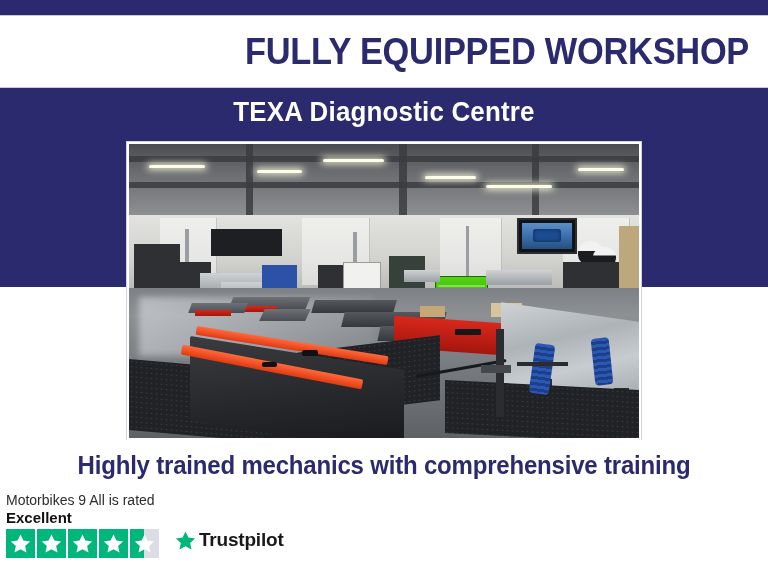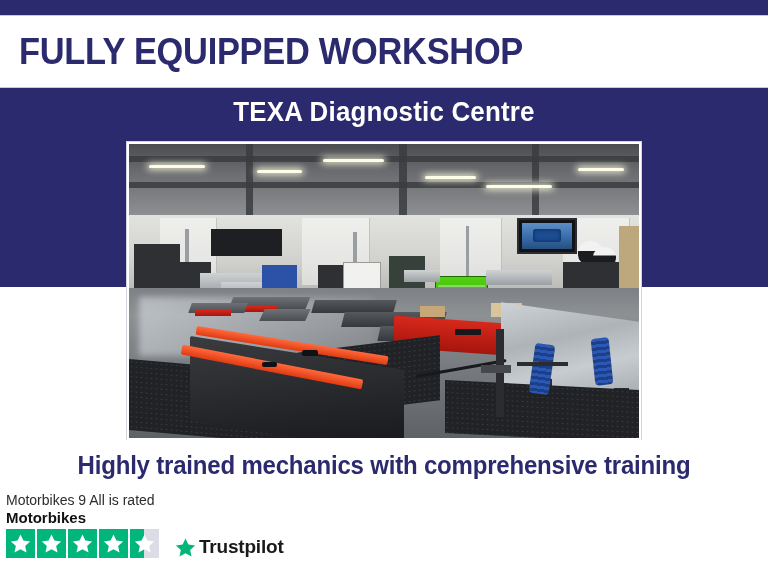--- a/index.html
+++ b/index.html
@@ -18,21 +18,21 @@
   
   .navy-top{
     position:absolute;left:0;top:0;width:768px;height:15px;
     background:#2b2a6e;
   }
 
   
   .headline-band{
     position:absolute;left:0;top:15px;width:768px;height:73px;
     background:#ffffff;
-    display:flex;align-items:center;justify-content:flex-start;
+    display:flex;align-items:center;justify-content:flex-end;
     border-top:1px solid #c9c9d8;
     border-bottom:1px solid #c9c9d8;
     box-sizing:border-box;
   }
   .headline{
     color:#2b2a6e;
     font-size:37px;
     font-weight:bold;
     letter-spacing:-0.3px;
     transform:scaleX(0.93);
@@ -164,21 +164,21 @@
   
   .trustpilot{
     position:absolute;left:6px;top:492px;width:330px;
   }
   .tp-rated{
     color:#2c2c2c;font-size:14px;line-height:16px;white-space:nowrap;
   }
   .tp-score{
     color:#111111;font-size:15px;font-weight:bold;line-height:17px;margin-top:1px;
   }
-  .tp-row{display:flex;align-items:flex-end;margin-top:3px;}
+  .tp-row{display:flex;align-items:flex-start;margin-top:3px;}
   .tp-stars{display:flex;}
   .tp-star{
     position:relative;width:29px;height:29px;margin-right:2px;
     background:#00b67a;display:flex;align-items:center;justify-content:center;
   }
   .tp-star.half{background:linear-gradient(to right,#00b67a 0,#00b67a 50%,#dcdce6 50%,#dcdce6 100%);}
   .tp-star svg{width:21px;height:21px;display:block;}
   .tp-brand{display:flex;align-items:center;margin-left:14px;}
   .tp-brand svg{width:21px;height:21px;display:block;}
   .tp-brand-text{
@@ -310,21 +310,21 @@
       <div class="obj stand" style="left:69%;top:75%;width:6%;height:3%;background:#46484c;"></div>
 
     </div>
   </div>
 
   <div class="bottom"></div>
   <div class="tagline">Highly trained mechanics with comprehensive training</div>
 
   <div class="trustpilot">
     <div class="tp-rated">Motorbikes 9 All is rated</div>
-    <div class="tp-score">Motorbikes</div>
+    <div class="tp-score">Excellent</div>
     <div class="tp-row">
       <div class="tp-stars">
         <div class="tp-star">
           <svg viewBox="0 0 24 24" aria-hidden="true">
               <polygon fill="#ffffff" points="12,1.6 15.3,8.7 23,9.6 17.3,14.8 18.9,22.4 12,18.5 5.1,22.4 6.7,14.8 1,9.6 8.7,8.7"></polygon>
             </svg>
         </div>
         <div class="tp-star">
           <svg viewBox="0 0 24 24" aria-hidden="true">
               <polygon fill="#ffffff" points="12,1.6 15.3,8.7 23,9.6 17.3,14.8 18.9,22.4 12,18.5 5.1,22.4 6.7,14.8 1,9.6 8.7,8.7"></polygon>

